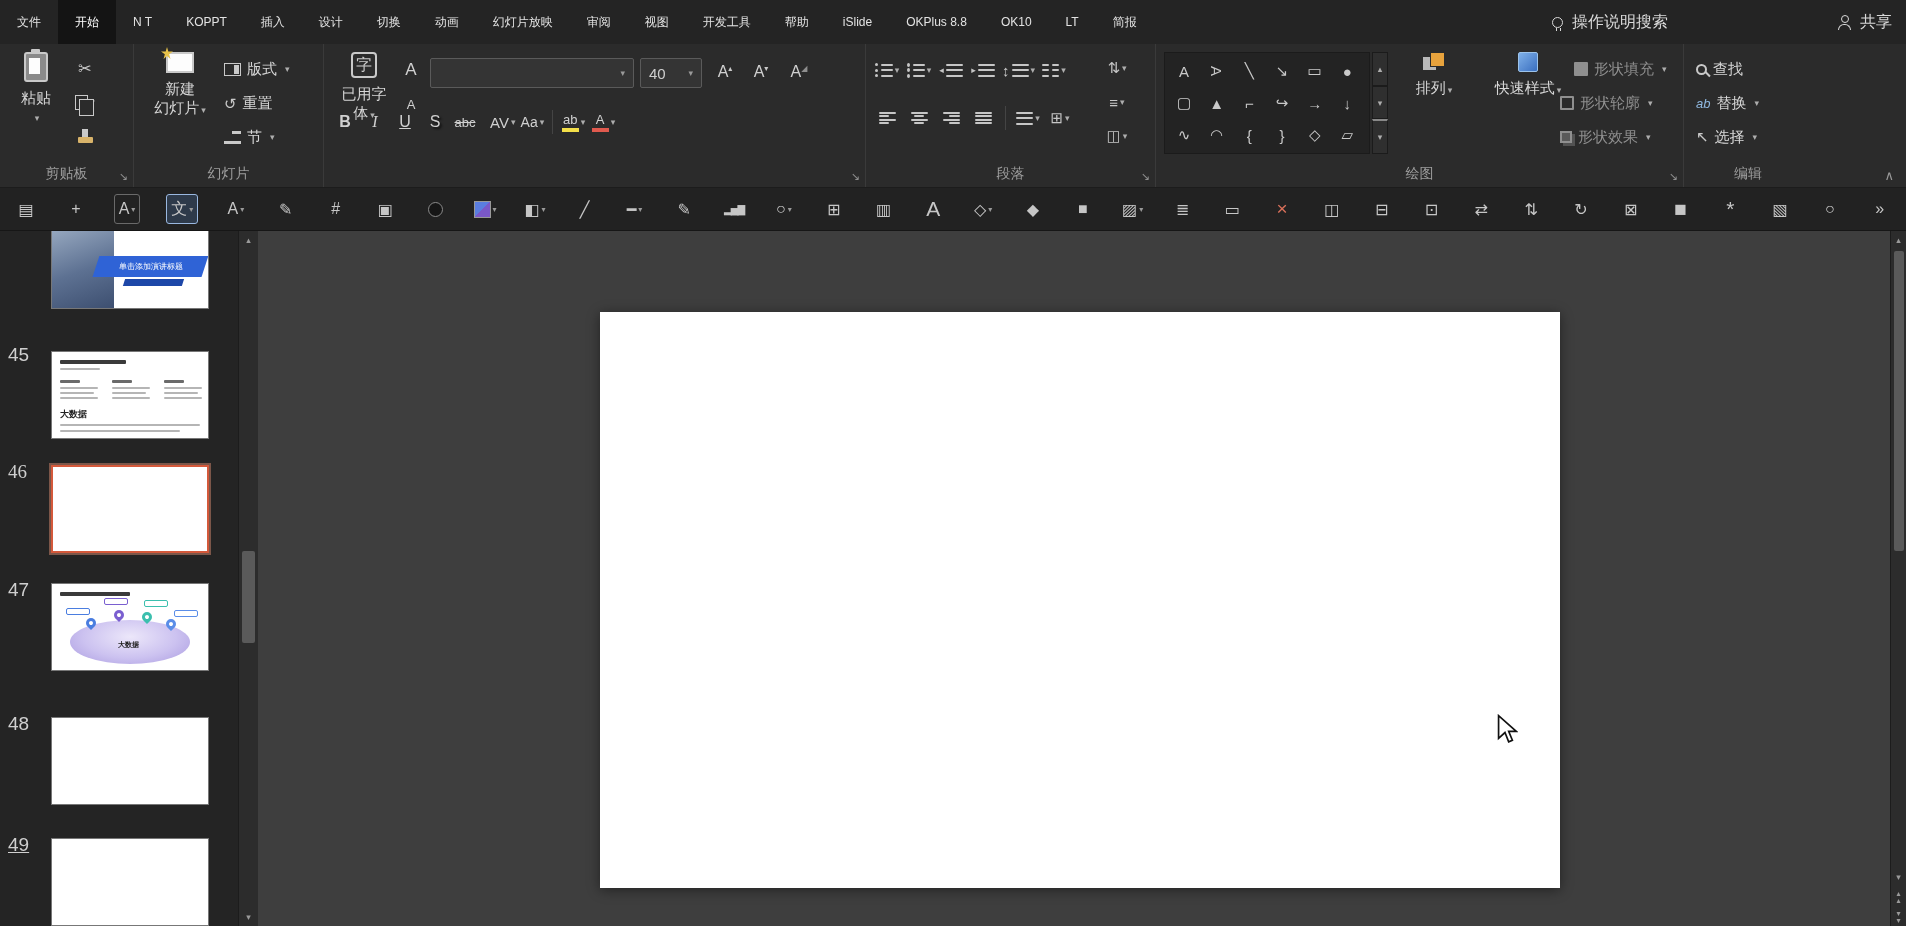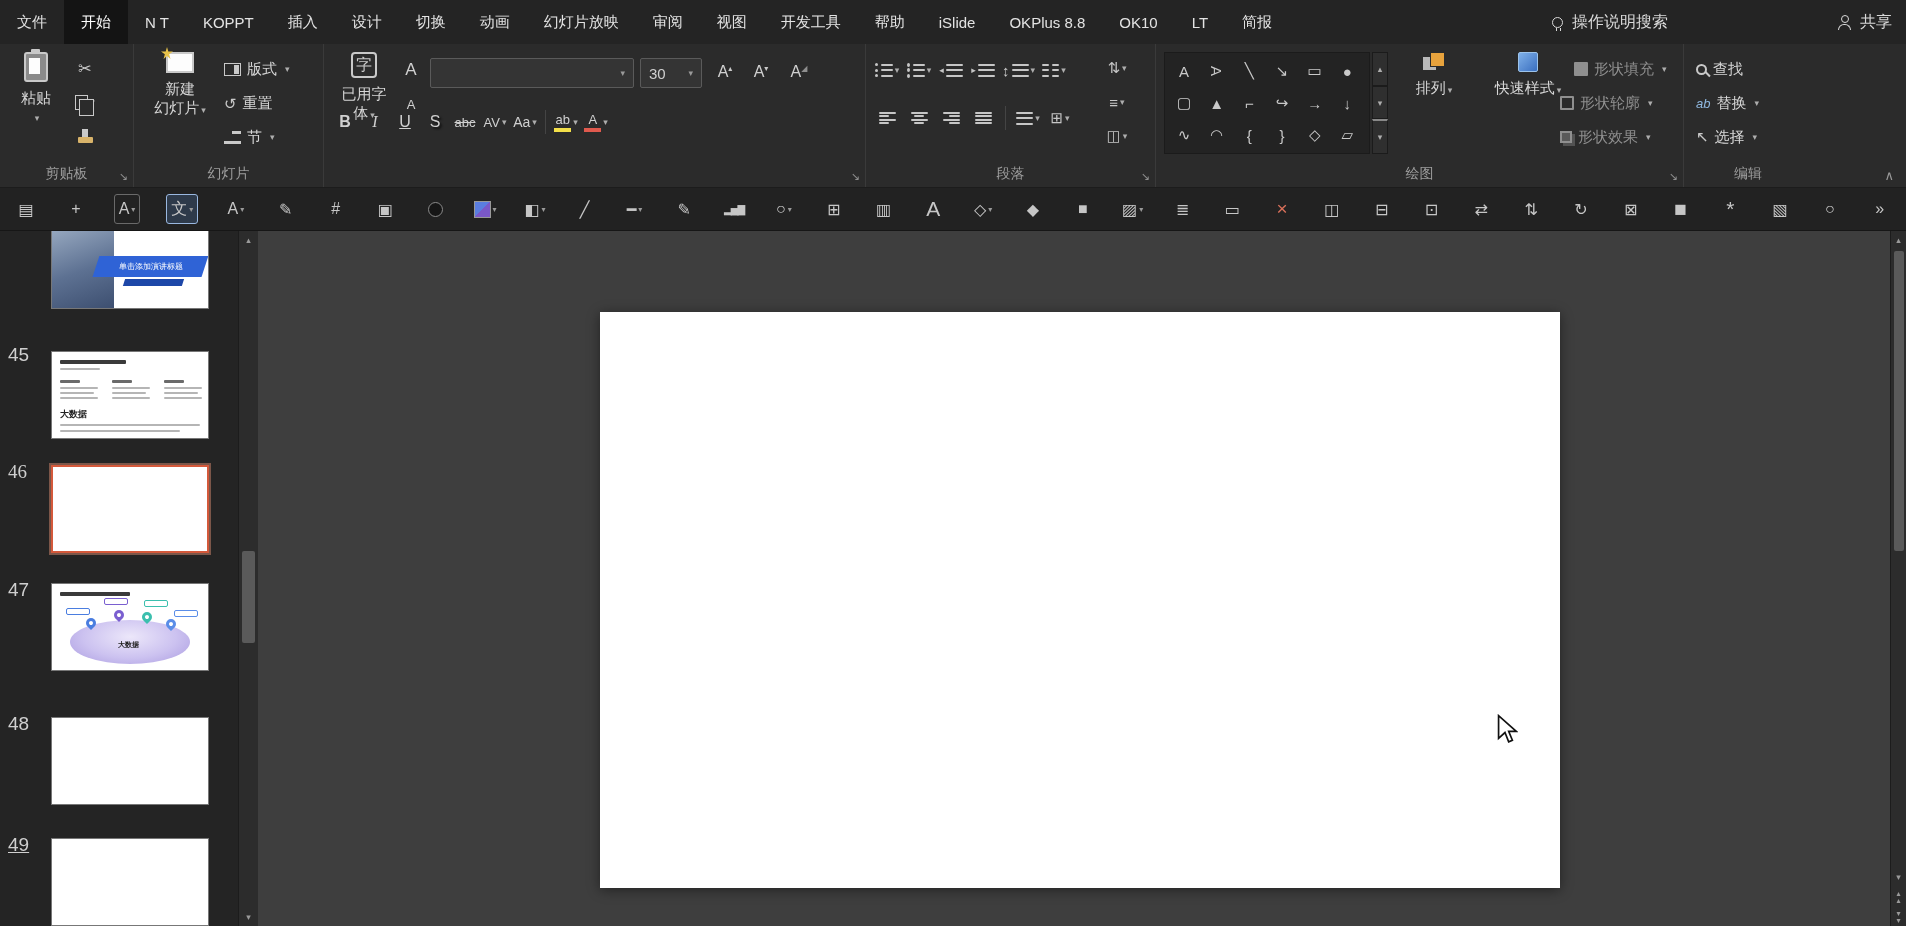--- a/index.html
+++ b/index.html
@@ -4,21 +4,21 @@
 <style>
   html,body{margin:0;padding:0;background:#1a1a1a;}
   #app{position:relative;width:1906px;height:926px;overflow:hidden;background:#3e3e3e;
        font-family:"Liberation Sans","DejaVu Sans",sans-serif;-webkit-font-smoothing:antialiased;color:#d6d6d6;}
   #app *{box-sizing:border-box;}
   .abs{position:absolute;}
 
   
   .menubar{position:absolute;left:0;top:0;width:1906px;height:44px;background:#242424;display:flex;align-items:center;}
   .mtabs{display:flex;height:100%;align-items:stretch;}
-  .mtab{padding:16px 17px;display:flex;align-items:center;font-size:15px;color:#e3e3e3;white-space:nowrap;cursor:default;}
+  .mtab{padding:16px 17px;display:flex;align-items:center;font-size:12px;color:#e3e3e3;white-space:nowrap;cursor:default;}
   .mtab.sel{background:#141414;color:#ffffff;}
   .msearch{position:absolute;left:1552px;top:0;height:44px;display:flex;align-items:center;gap:9px;font-size:16px;color:#d9d9d9;}
   .mshare{position:absolute;right:14px;top:0;height:44px;display:flex;align-items:center;gap:8px;font-size:16px;color:#d9d9d9;}
   .bulb{width:11px;height:11px;border:1.5px solid #d9d9d9;border-radius:50%;position:relative;}
   .bulb::after{content:"";position:absolute;left:2.5px;bottom:-4px;width:3px;height:3px;border-left:1.5px solid #d9d9d9;border-right:1.5px solid #d9d9d9;}
   .person{width:15px;height:15px;position:relative;}
   .person::before{content:"";position:absolute;top:0;left:4px;width:6px;height:6px;border:1.5px solid #d9d9d9;border-radius:50%;}
   .person::after{content:"";position:absolute;bottom:0;left:1px;width:11px;height:5px;border:1.5px solid #d9d9d9;border-bottom:none;border-radius:7px 7px 0 0;}
 
   
@@ -253,21 +253,21 @@
           <span class="fbtn" style="font-size:17px;">A</span>
         </div>
       <div class="icbtn abs" style="left:74px;top:46px;">
           <span class="fbtn" style="font-size:13px;">A</span>
         </div>
       <div class="combo" style="left:106px;top:14px;width:204px;">
         <span class="cval"></span>
         <span class="cr">▾</span>
       </div>
       <div class="combo" style="left:316px;top:14px;width:62px;">
-        <span class="cval">30</span>
+        <span class="cval">40</span>
         <span class="cr">▾</span>
       </div>
       <div class="icbtn abs" style="left:388px;top:14px;">
           <span class="fbtn">A<span class="supmark">▴</span></span>
         </div>
       <div class="icbtn abs" style="left:424px;top:14px;">
           <span class="fbtn">A<span class="supmark">▾</span></span>
         </div>
       <div class="icbtn abs" style="left:462px;top:14px;">
           <span class="fbtn"><span>A</span><span class="supmark" style="color:#8f8f8f;">◢</span></span>
@@ -283,21 +283,21 @@
         <div class="icbtn">
             <span class="fbtn fb-u">U</span>
           </div>
         <div class="icbtn">
             <span class="fbtn fb-s">S</span>
           </div>
         <div class="icbtn">
             <span class="fbtn fb-strike">abc</span>
           </div>
         <div class="icbtn">
-            <span class="fbtn" style="font-size:13px;">AV</span>
+            <span class="fbtn" style="font-size:15px;margin-left:8px;">AV</span>
             <span class="cr">▾</span>
           </div>
         <div class="icbtn">
             <span class="fbtn" style="font-size:14px;">Aa</span>
             <span class="cr">▾</span>
           </div>
         <div class="vsep"></div>
         <div class="icbtn">
           <span class="barbtn">
               <span class="lett">ab</span>

